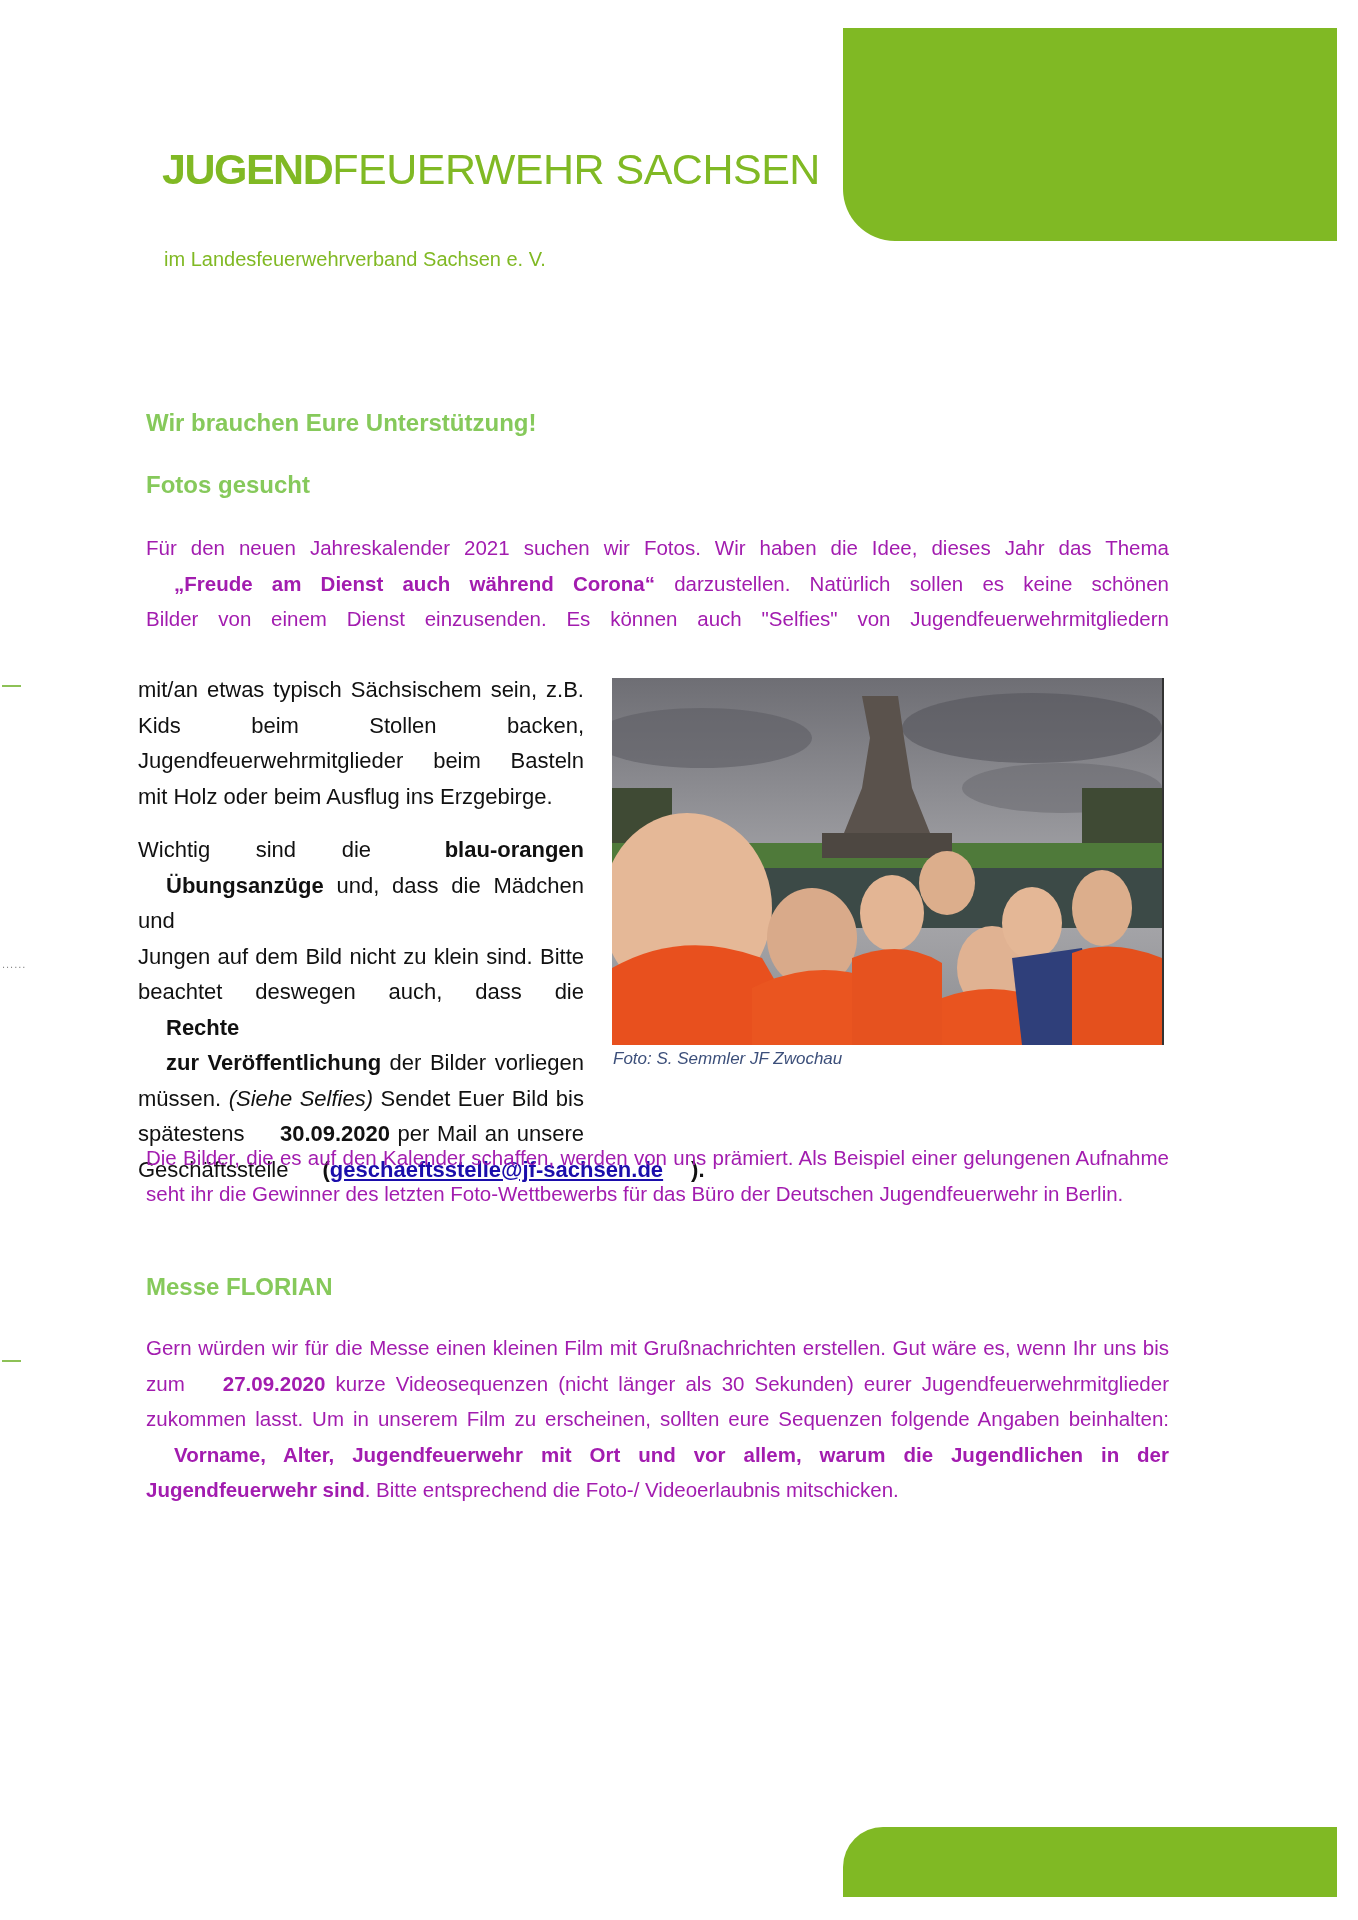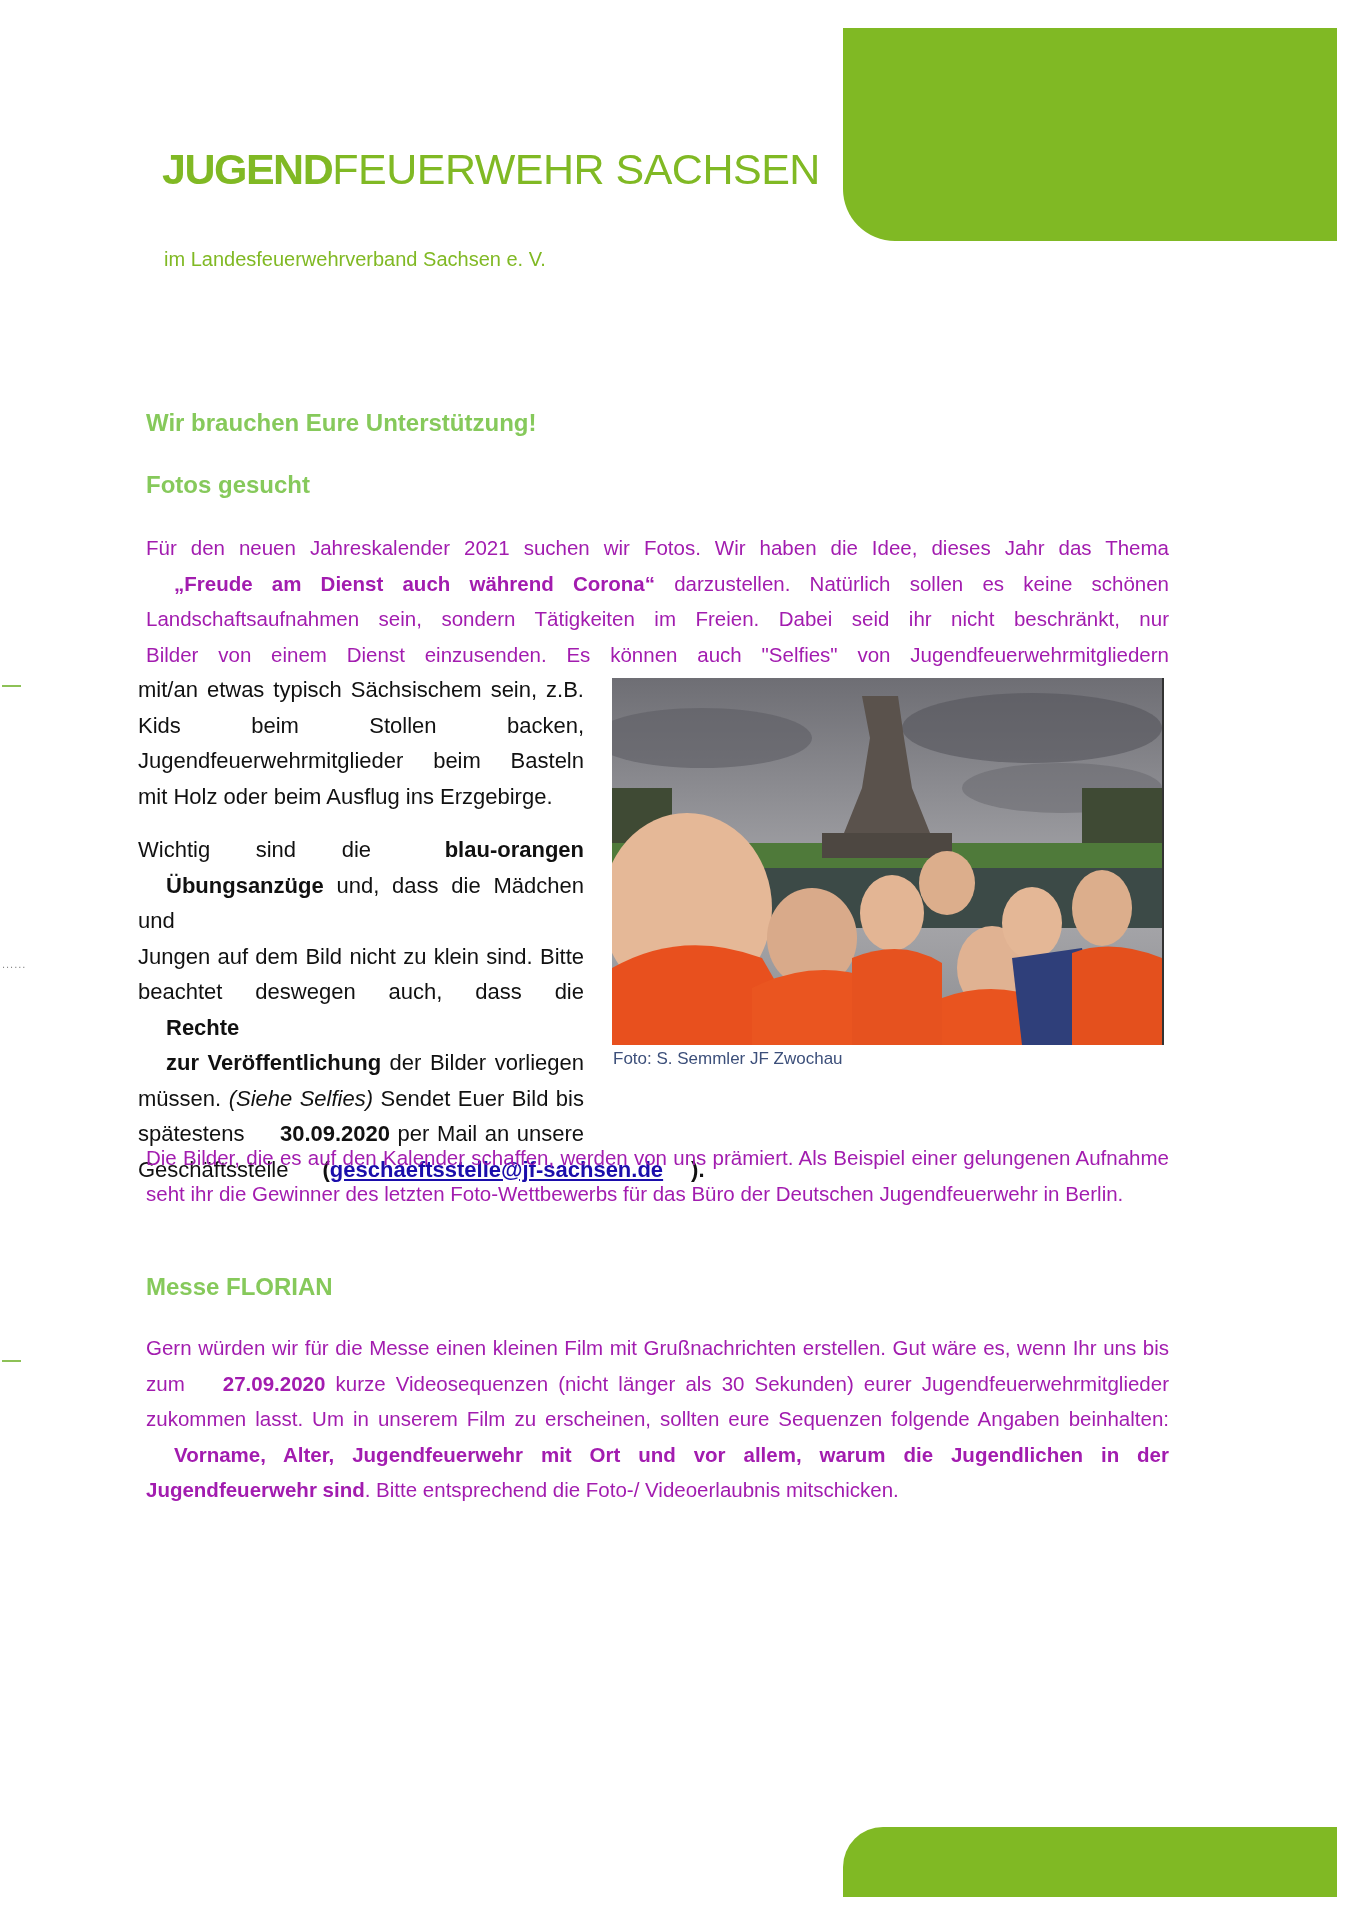--- a/index.html
+++ b/index.html
@@ -49,21 +49,21 @@
   b { font-weight: bold; margin-left: 28px; }
   i { font-style: italic; }
   a.email { color: #1a0dab; text-decoration: underline; font-weight: bold; }
   .photo {
     position: absolute; left: 612px; top: 678px; width: 550px; height: 367px;
     border-right: 2px solid #333; overflow: hidden;
   }
   .photo svg { display: block; width: 100%; height: 100%; }
   .caption {
     position: absolute; left: 613px; top: 1048px; margin: 0;
-    font-size: 17px; line-height: 22px; color: #3c4f7a; white-space: nowrap;
+    font-size: 17px; line-height: 22px; font-style: italic; color: #3c4f7a; white-space: nowrap;
   }
 </style>
 </head>
 <body>
 
 <div class="green-block-top"></div>
 <div class="green-block-bottom"></div>
 
 <h1 class="logo-title"><span class="bold">JUGEND</span><span>FEUERWEHR SACHSEN</span></h1>
 <p class="logo-sub">im Landesfeuerwehrverband Sachsen e. V.</p>
@@ -71,21 +71,20 @@
 <div class="margin-mark" style="top:685px"></div>
 <div class="margin-dots">......</div>
 <div class="margin-mark" style="top:1360px"></div>
 
 <h2 class="heading" style="top:408px">Wir brauchen Eure Unterstützung!</h2>
 <h3 class="heading" style="top:470px">Fotos gesucht</h3>
 
 <div class="body-text" style="top:530px">
   <span class="line">Für den neuen Jahreskalender 2021 suchen wir Fotos. Wir haben die Idee, dieses Jahr das Thema</span>
   <span class="line"><b>„Freude am Dienst auch während Corona“</b><span> darzustellen. Natürlich sollen es keine schönen</span></span>
-  <span class="line">Landschaftsaufnahmen sein, sondern Tätigkeiten im Freien. Dabei seid ihr nicht beschränkt, nur</span>
   <span class="line">Bilder von einem Dienst einzusenden. Es können auch "Selfies" von Jugendfeuerwehrmitgliedern</span>
 </div>
 
 <div class="col-text" style="top:672px">
   <span class="line">mit/an etwas typisch Sächsischem sein, z.B.</span>
   <span class="line">Kids beim Stollen backen,</span>
   <span class="line">Jugendfeuerwehrmitglieder beim Basteln</span>
   <span class="line last">mit Holz oder beim Ausflug ins Erzgebirge.</span>
 </div>
 

